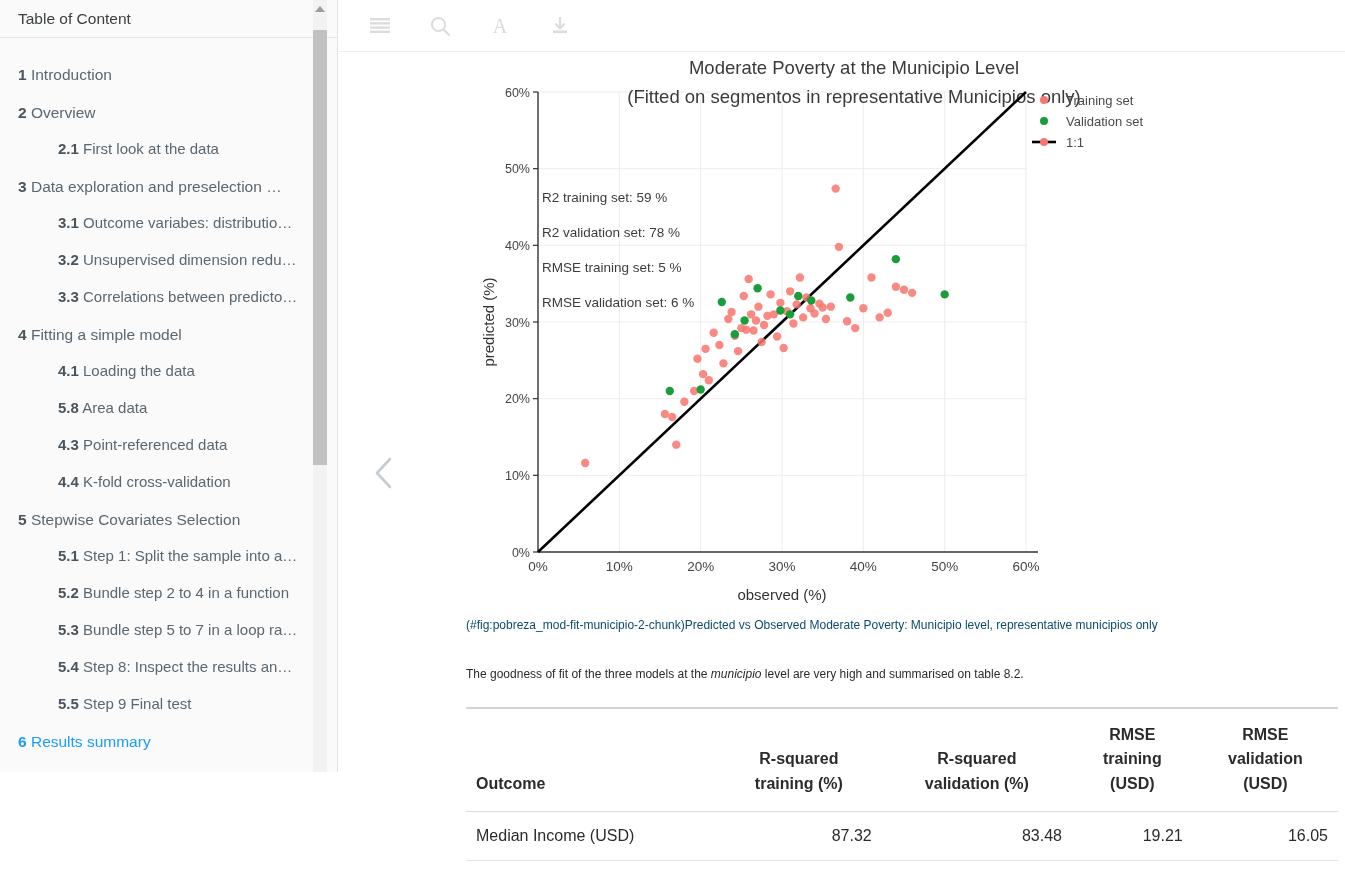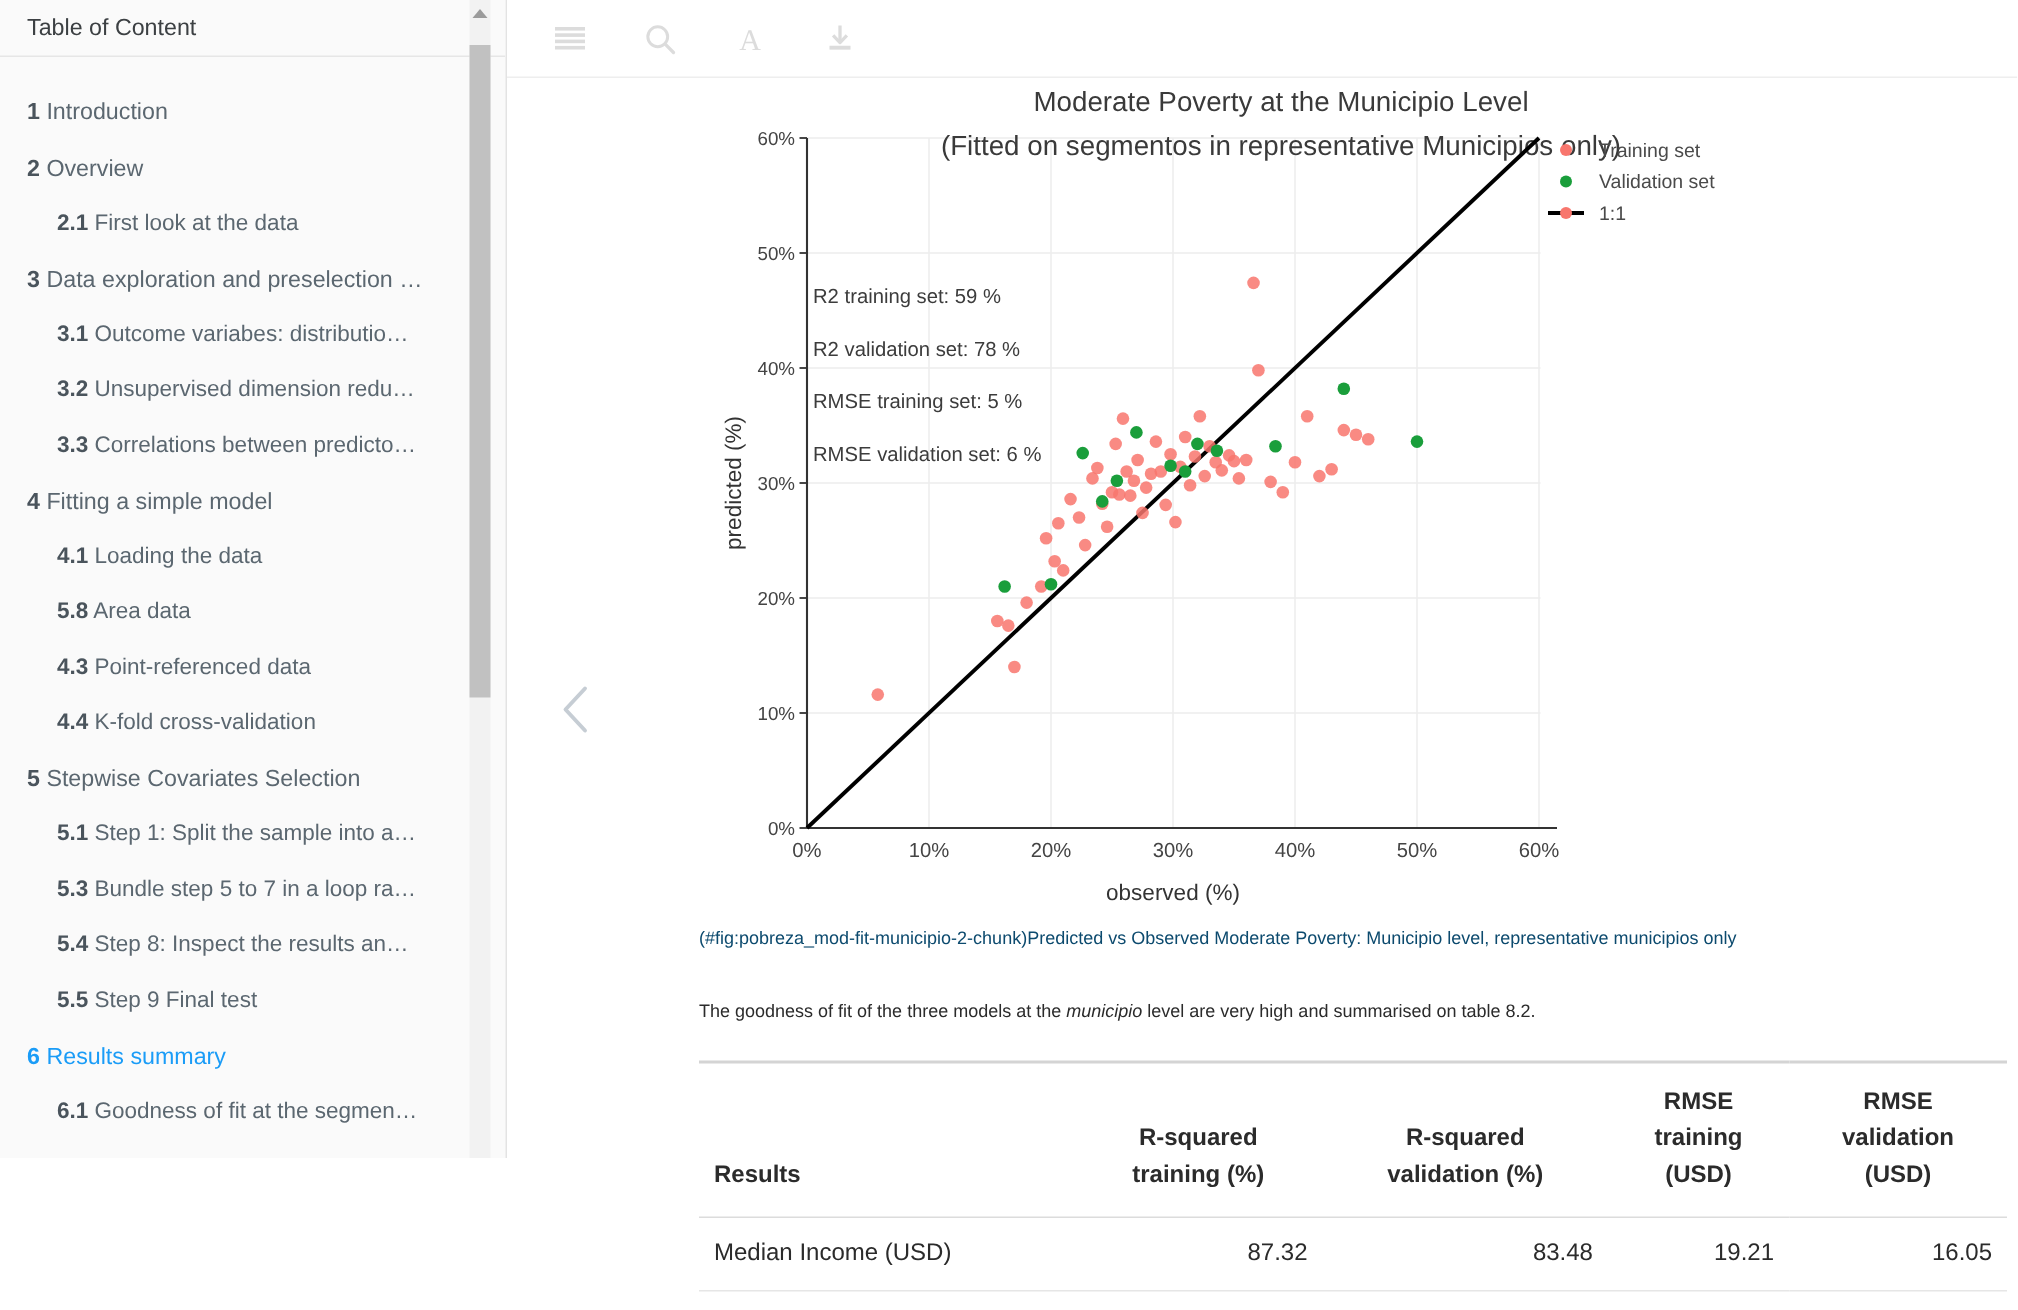--- a/index.html
+++ b/index.html
@@ -39,21 +39,21 @@
   .toc-item {
     font-size: 15.5px;
     color: #5b6770;
     padding: 10.2px 10px 10.2px 18px;
     white-space: nowrap;
     overflow: hidden;
     text-overflow: ellipsis;
     cursor: pointer;
     line-height: 1.1;
   }
-  .toc-item.level2 { padding-left: 38px; font-size: 15px; }
+  .toc-item.level2 { padding-left: 58px; font-size: 15px; }
   .toc-item .num { font-weight: bold; color: #4a545c; }
   .toc-item.active, .toc-item.active .num { color: #1a9cf7; }
   .toc-item .ital { }
 
   
   #sb-track {
     position: absolute; top: 0; right: 10px; width: 14px; height: 873px;
     background: #f2f2f2;
   }
   #sb-up {
@@ -170,20 +170,21 @@
         <li class="toc-item level2"><span class="num">3.1</span> <span>Outcome variabes: distributio…</span></li>
         <li class="toc-item level2"><span class="num">3.2</span> <span>Unsupervised dimension redu…</span></li>
         <li class="toc-item level2"><span class="num">3.3</span> <span>Correlations between predicto…</span></li>
         <li class="toc-item"><span class="num">4</span> <span>Fitting a simple model</span></li>
         <li class="toc-item level2"><span class="num">4.1</span> <span>Loading the data</span></li>
         <li class="toc-item level2"><span class="num">5.8</span> <span>Area data</span></li>
         <li class="toc-item level2"><span class="num">4.3</span> <span>Point-referenced data</span></li>
         <li class="toc-item level2"><span class="num">4.4</span> <span class="ital">K-fold</span><span> cross-validation</span></li>
         <li class="toc-item"><span class="num">5</span> <span>Stepwise Covariates Selection</span></li>
         <li class="toc-item level2"><span class="num">5.1</span> <span>Step 1: Split the sample into a…</span></li>
+        <li class="toc-item level2"><span class="num">5.2</span> <span>Bundle step 2 to 4 in a function</span></li>
         <li class="toc-item level2"><span class="num">5.3</span> <span>Bundle step 5 to 7 in a loop ra…</span></li>
         <li class="toc-item level2"><span class="num">5.4</span> <span>Step 8: Inspect the results an…</span></li>
         <li class="toc-item level2"><span class="num">5.5</span> <span>Step 9 Final test</span></li>
         <li class="toc-item active"><span class="num">6</span> <span>Results summary</span></li>
         <li class="toc-item level2"><span class="num">6.1</span> <span>Goodness of fit at the </span><span class="ital">segmen…</span></li>
       </ul>
 
     <div id="sb-track"></div>
     <div id="sb-up"></div>
     <div id="sb-thumb"></div>
@@ -366,21 +367,21 @@
           </svg>
       </div>
 
       <p class="caption"><span>(#fig:pobreza_mod-fit-municipio-2-chunk)</span><span>Predicted vs Observed Moderate Poverty: Municipio level, representative municipios only</span></p>
 
       <p class="prose"><span>The goodness of fit of the three models at the </span><span class="ital">municipio</span><span> level are very high and summarised on table 8.2.</span></p>
 
       <table class="fit-table">
         <thead>
           <tr id="thead-row">
-              <th class="c0"><span class="thw">Results</span></th>
+              <th class="c0"><span class="thw">Outcome</span></th>
               <th class="cn"><span class="thw">R-squared</span><br><span class="thw">training (%)</span></th>
               <th class="cn"><span class="thw">R-squared</span><br><span class="thw">validation (%)</span></th>
               <th class="cn"><span class="thw">RMSE</span><br><span class="thw">training</span><br><span class="thw">(USD)</span></th>
               <th class="cn"><span class="thw">RMSE</span><br><span class="thw">validation</span><br><span class="thw">(USD)</span></th>
             </tr>
         </thead>
         <tbody id="tbody">
             <tr>
               <td class="c0">Median Income (USD)</td>
               <td class="cn">87.32</td>

